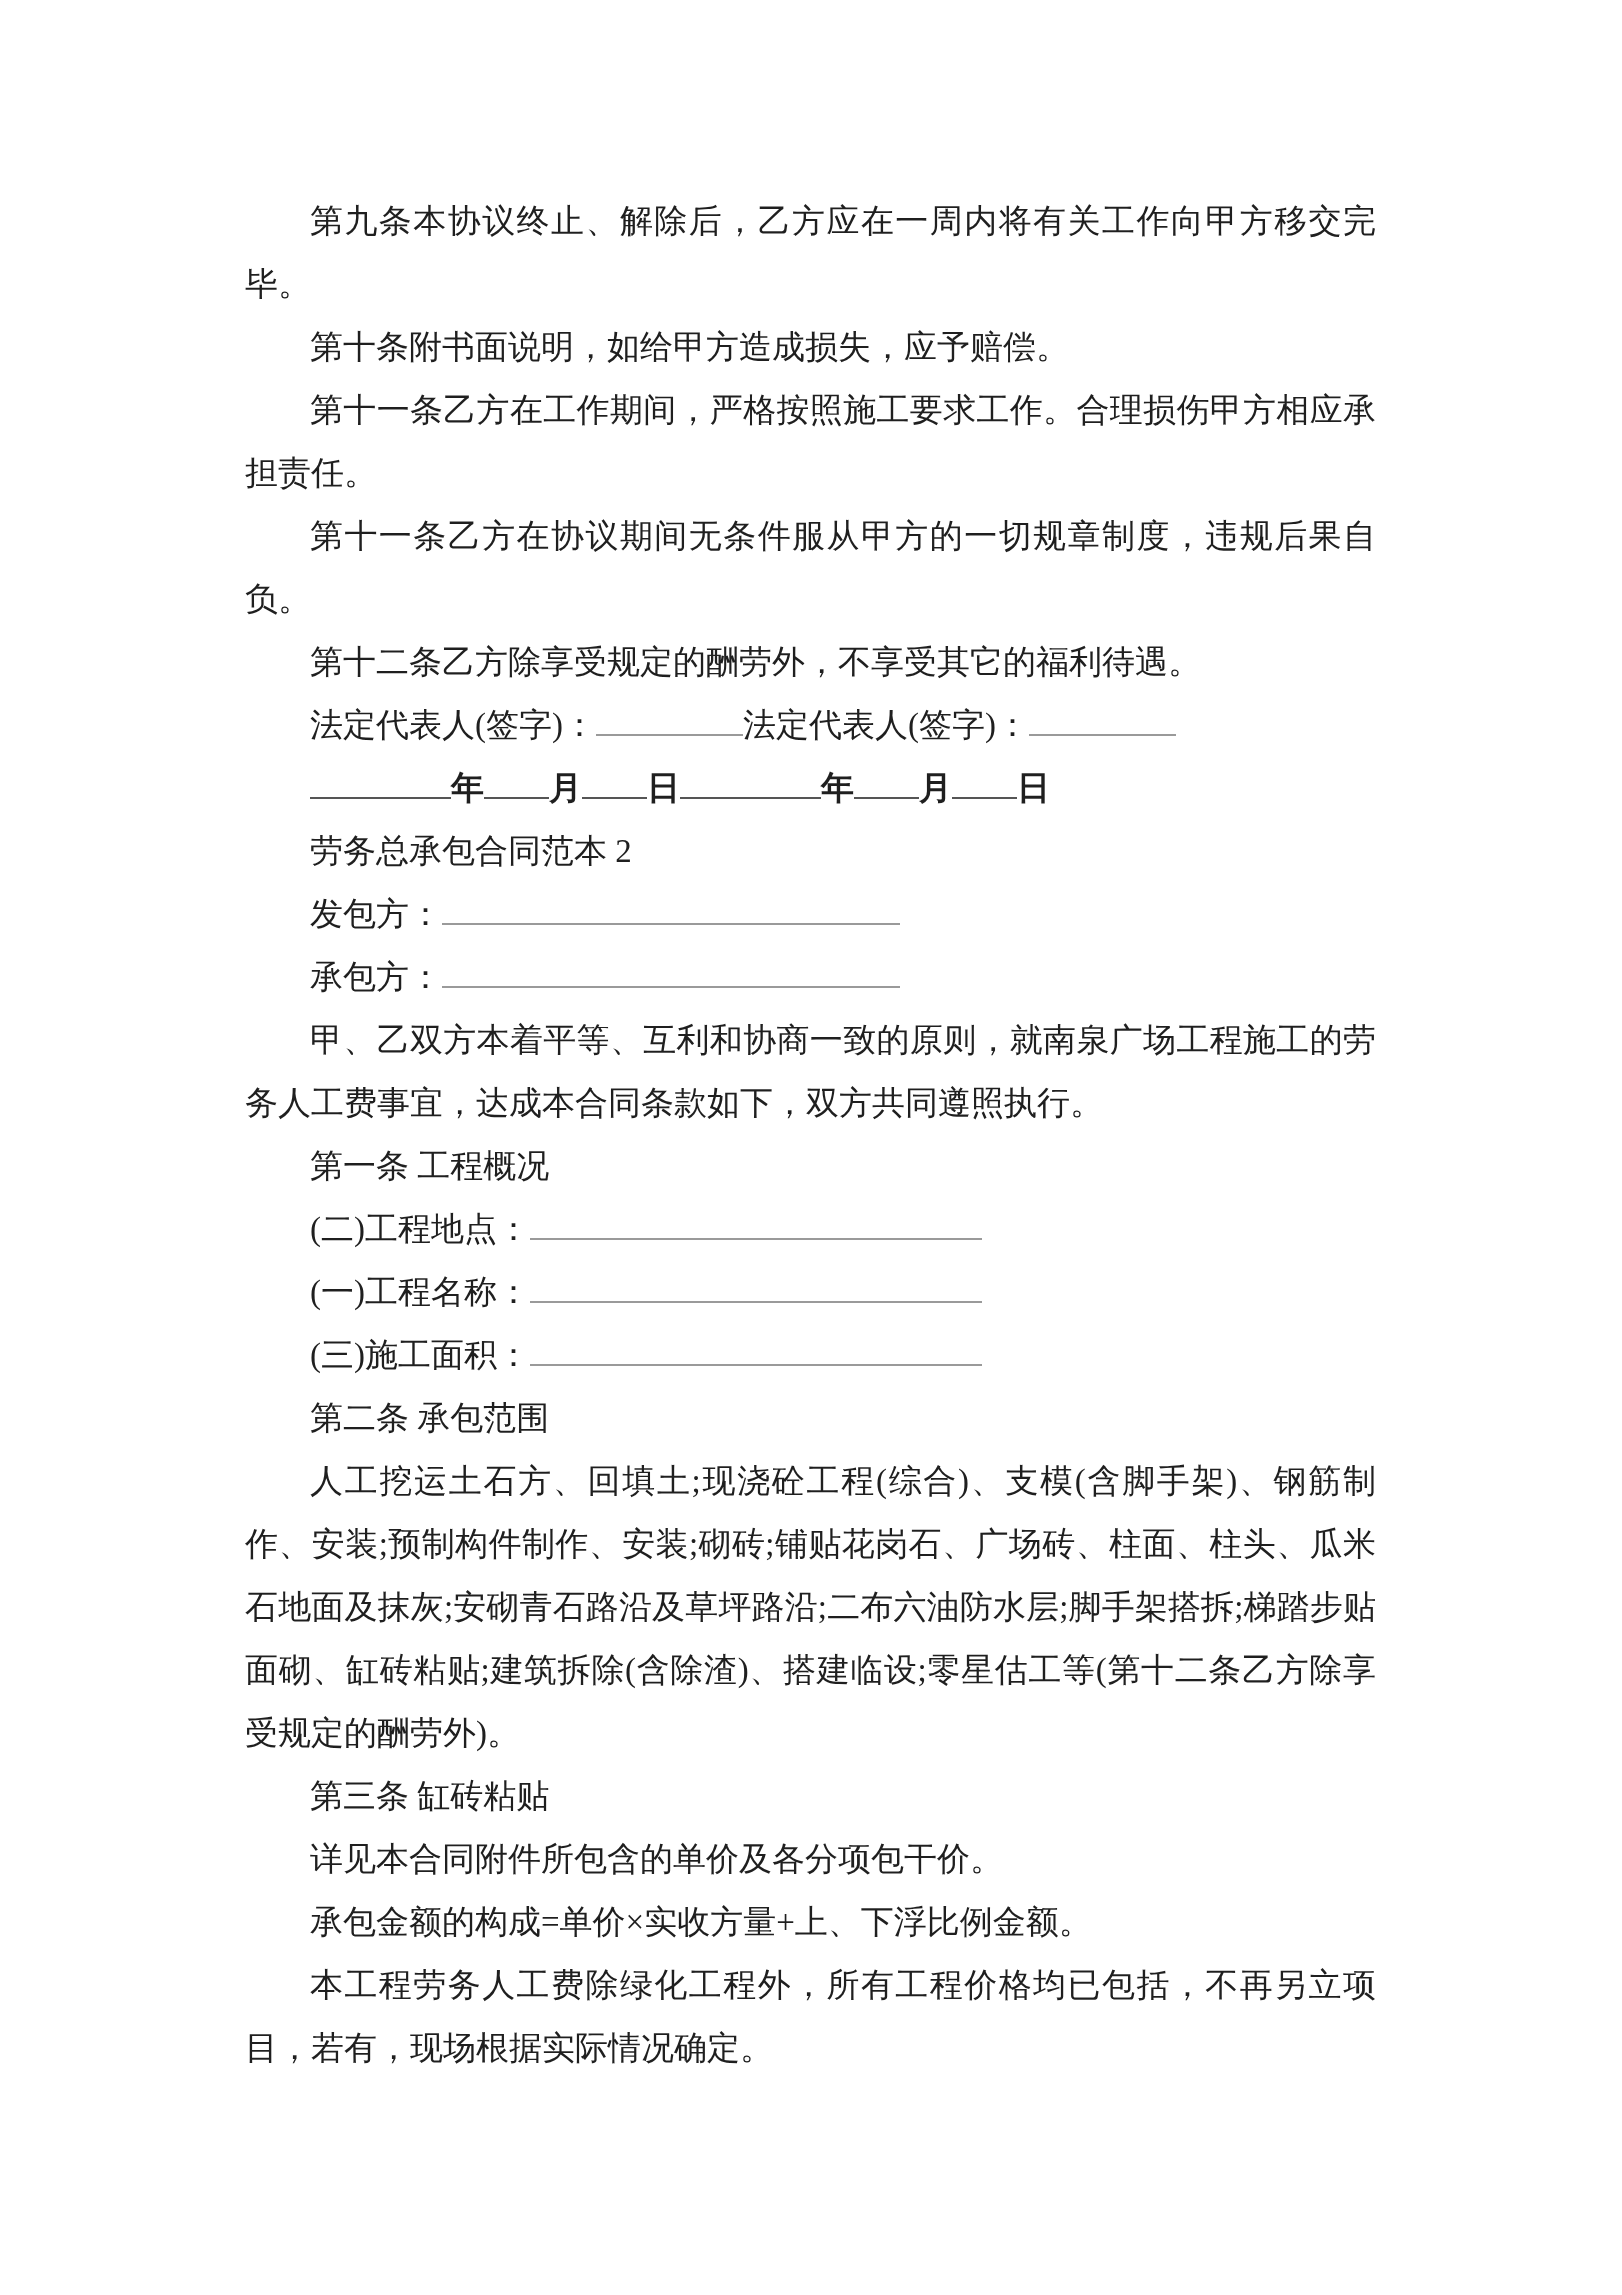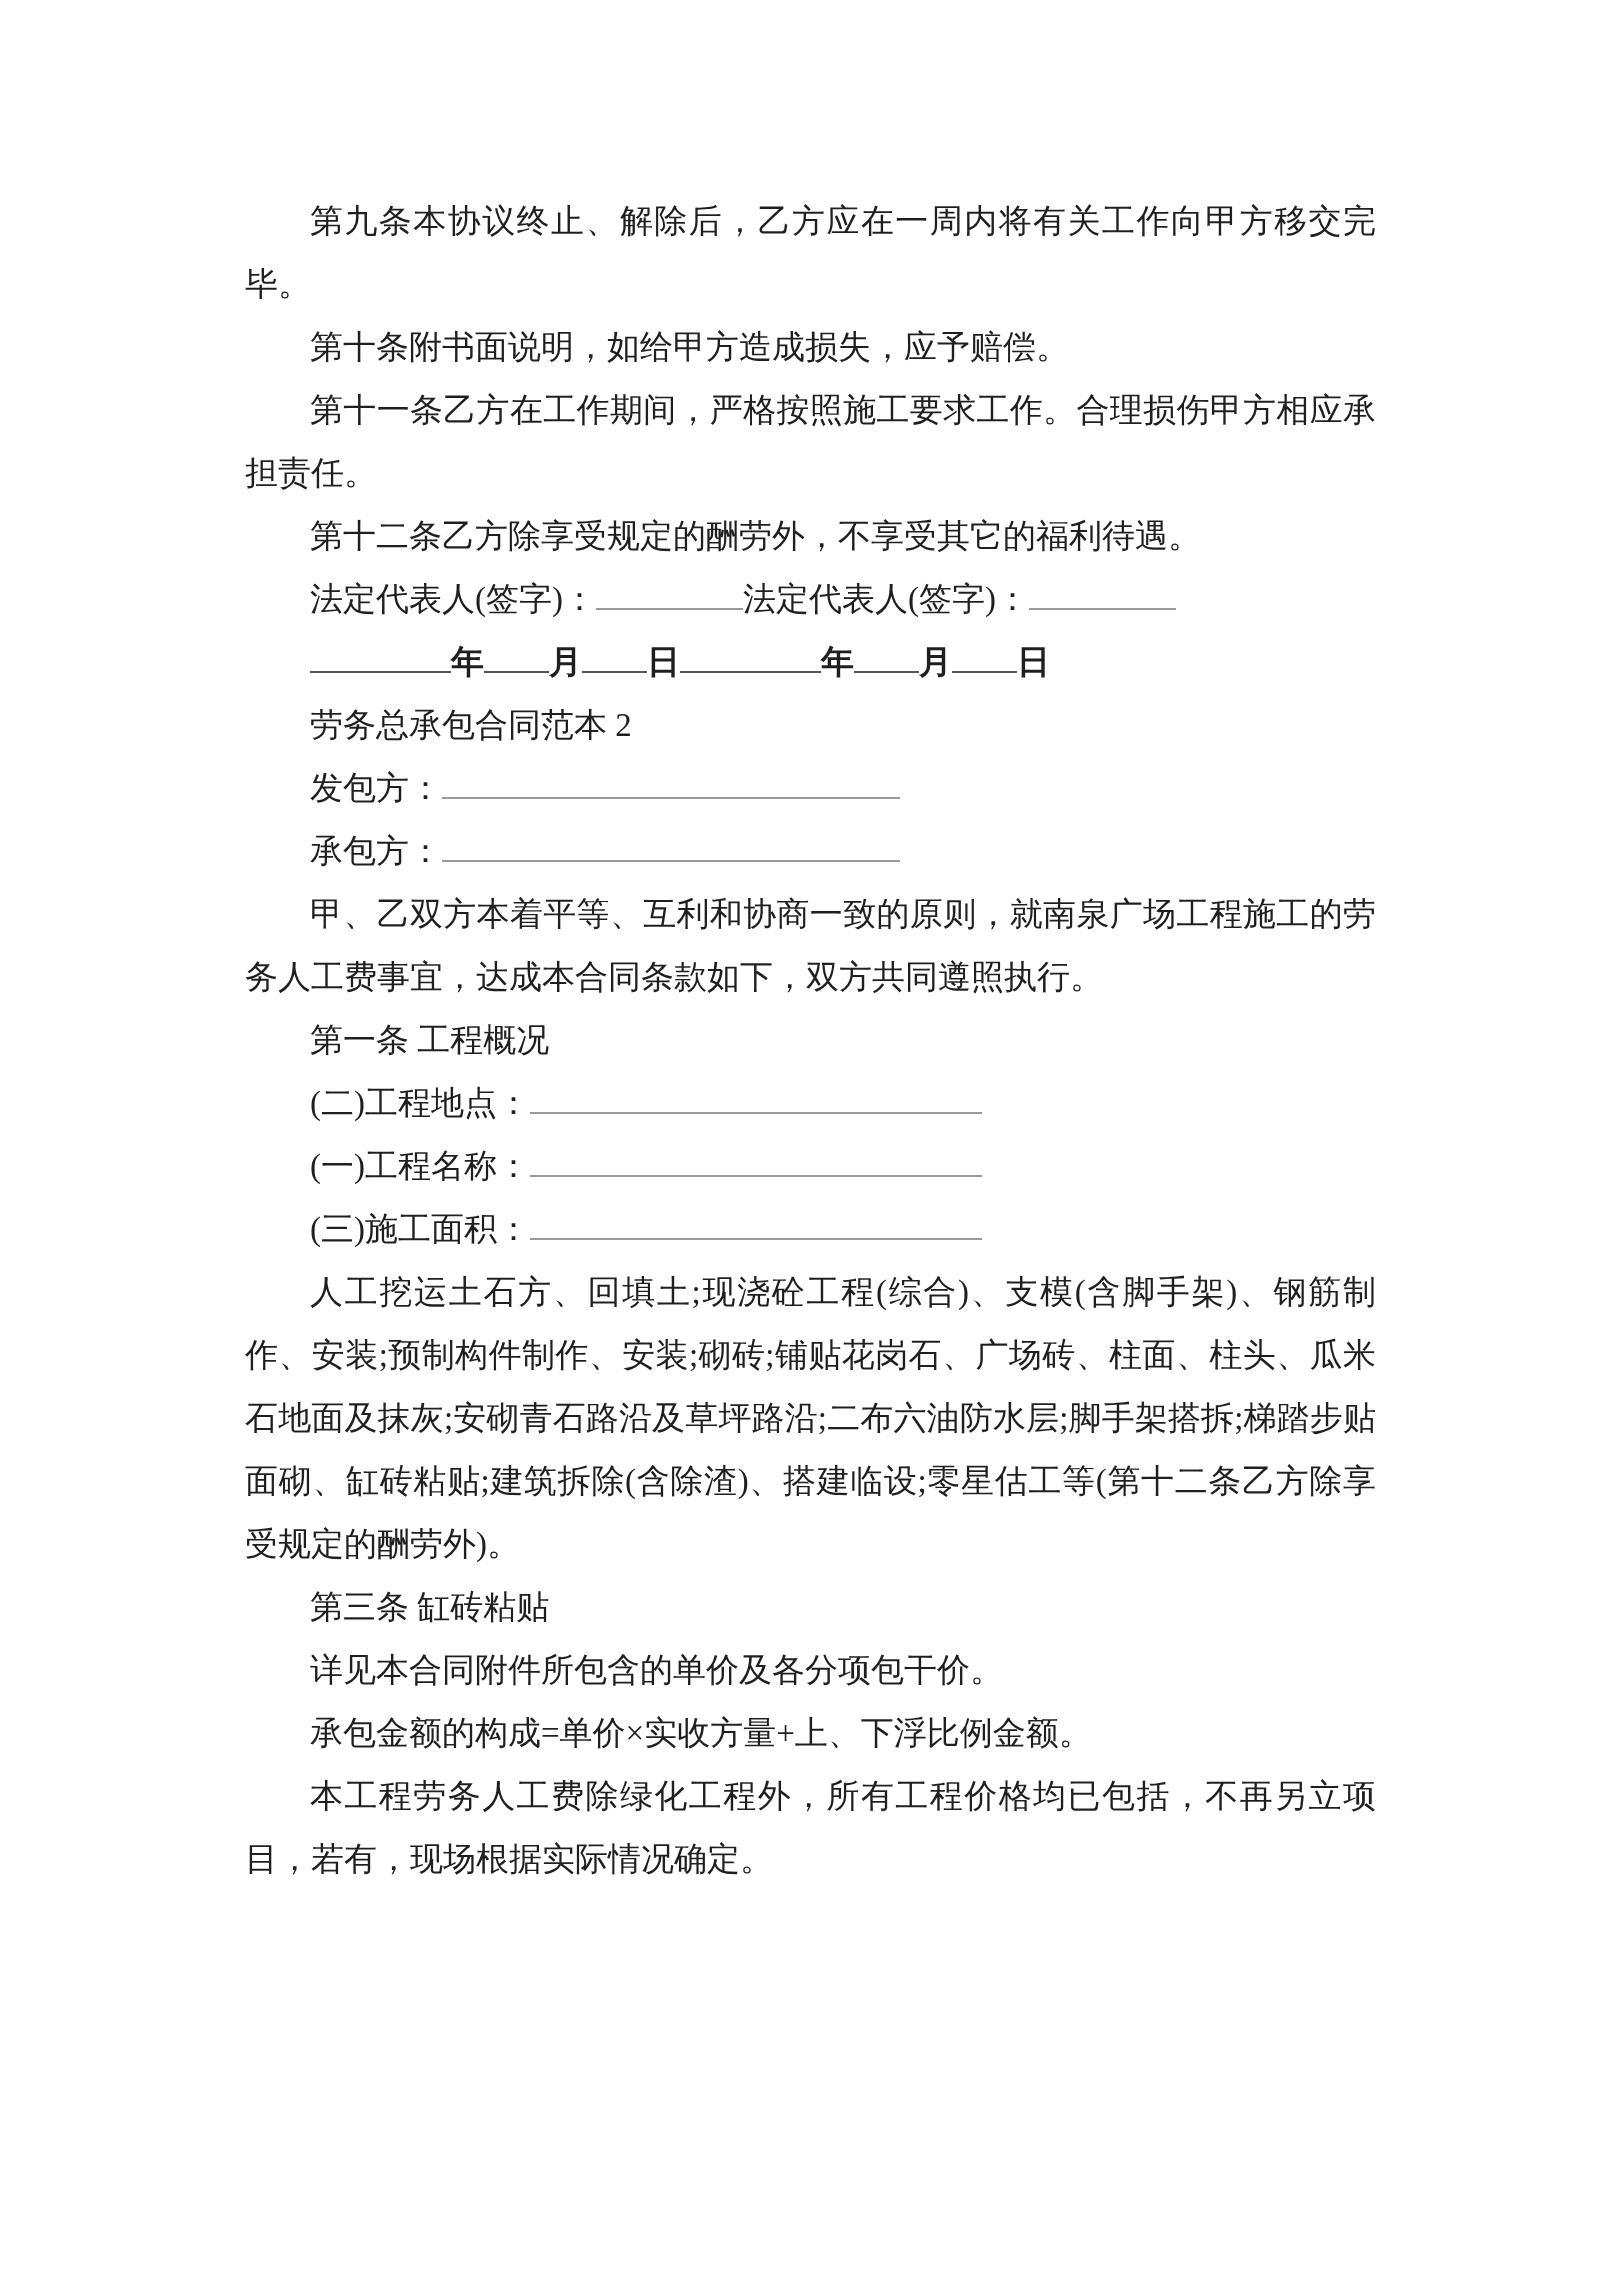--- a/index.html
+++ b/index.html
@@ -42,31 +42,33 @@
   }
 </style>
 </head>
 <body>
 
 <div class="page">
   <div>
       <p class="para"><span>第九条本协议终止、解除后，乙方应在一周内将有关工作向甲方移交完毕。</span></p>
       <p class="para"><span>第十条附书面说明，如给甲方造成损失，应予赔偿。</span></p>
       <p class="para"><span>第十一条乙方在工作期间，严格按照施工要求工作。合理损伤甲方相应承担责任。</span></p>
+      <p class="para"><span>第十一条乙方在协议期间无条件服从甲方的一切规章制度，违规后果自负。</span></p>
       <p class="para"><span>第十二条乙方除享受规定的酬劳外，不享受其它的福利待遇。</span></p>
       <p class="para"><span>法定代表人(签字)：</span><span class="blank" style="width: 147px;"></span><span>法定代表人(签字)：</span><span class="blank" style="width: 147px;"></span></p>
       <p class="para bold"><span class="blank" style="width: 141px;"></span><span>年</span><span class="blank" style="width: 65px;"></span><span>月</span><span class="blank" style="width: 65px;"></span><span>日</span><span class="blank" style="width: 141px;"></span><span>年</span><span class="blank" style="width: 65px;"></span><span>月</span><span class="blank" style="width: 65px;"></span><span>日</span></p>
       <p class="para"><span>劳务总承包合同范本 2</span></p>
       <p class="para"><span>发包方：</span><span class="blank" style="width: 458px;"></span></p>
       <p class="para"><span>承包方：</span><span class="blank" style="width: 458px;"></span></p>
       <p class="para"><span>甲、乙双方本着平等、互利和协商一致的原则，就南泉广场工程施工的劳务人工费事宜，达成本合同条款如下，双方共同遵照执行。</span></p>
       <p class="para"><span>第一条 工程概况</span></p>
       <p class="para"><span>(二)工程地点：</span><span class="blank" style="width: 452px;"></span></p>
       <p class="para"><span>(一)工程名称：</span><span class="blank" style="width: 452px;"></span></p>
       <p class="para"><span>(三)施工面积：</span><span class="blank" style="width: 452px;"></span></p>
+      <p class="para"><span>第二条 承包范围</span></p>
       <p class="para"><span>人工挖运土石方、回填土;现浇砼工程(综合)、支模(含脚手架)、钢筋制作、安装;预制构件制作、安装;砌砖;铺贴花岗石、广场砖、柱面、柱头、瓜米石地面及抹灰;安砌青石路沿及草坪路沿;二布六油防水层;脚手架搭拆;梯踏步贴面砌、缸砖粘贴;建筑拆除(含除渣)、搭建临设;零星估工等(第十二条乙方除享受规定的酬劳外)。</span></p>
       <p class="para"><span>第三条 缸砖粘贴</span></p>
       <p class="para"><span>详见本合同附件所包含的单价及各分项包干价。</span></p>
       <p class="para"><span>承包金额的构成=单价×实收方量+上、下浮比例金额。</span></p>
       <p class="para"><span>本工程劳务人工费除绿化工程外，所有工程价格均已包括，不再另立项目，若有，现场根据实际情况确定。</span></p>
     </div>
 </div>
 
 
 </body></html>

